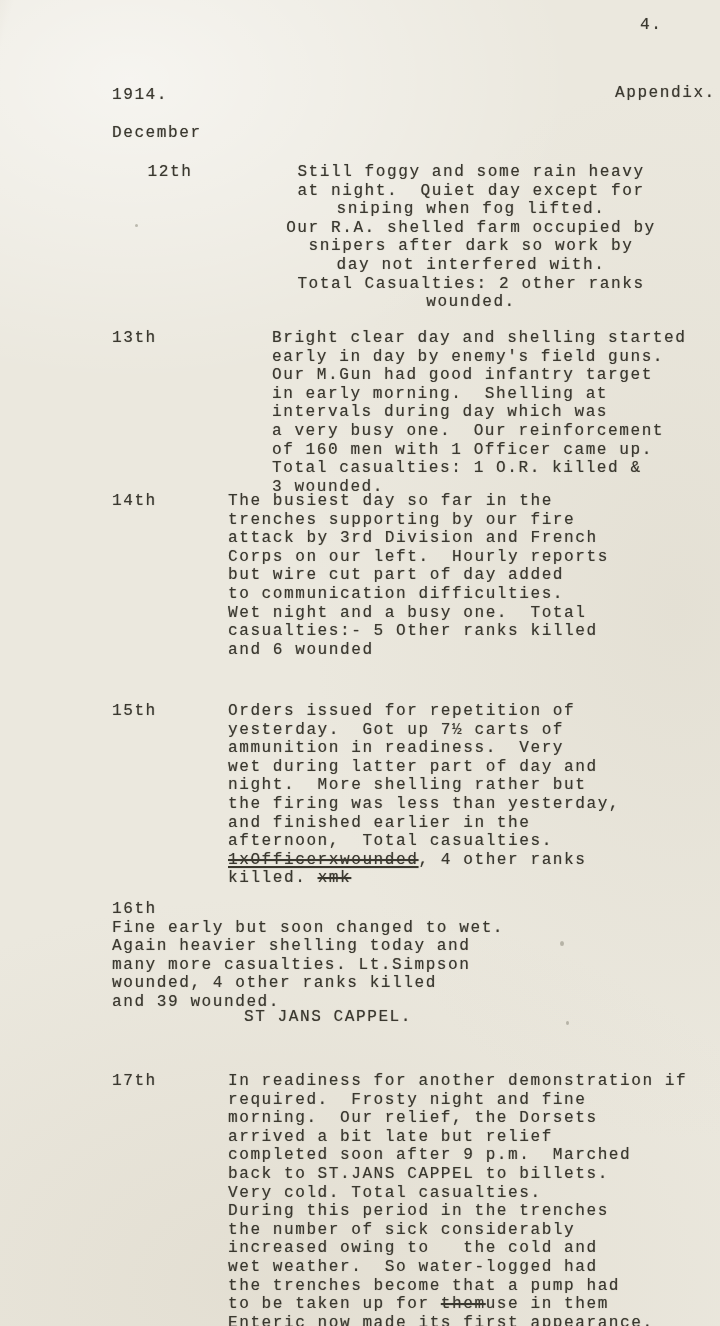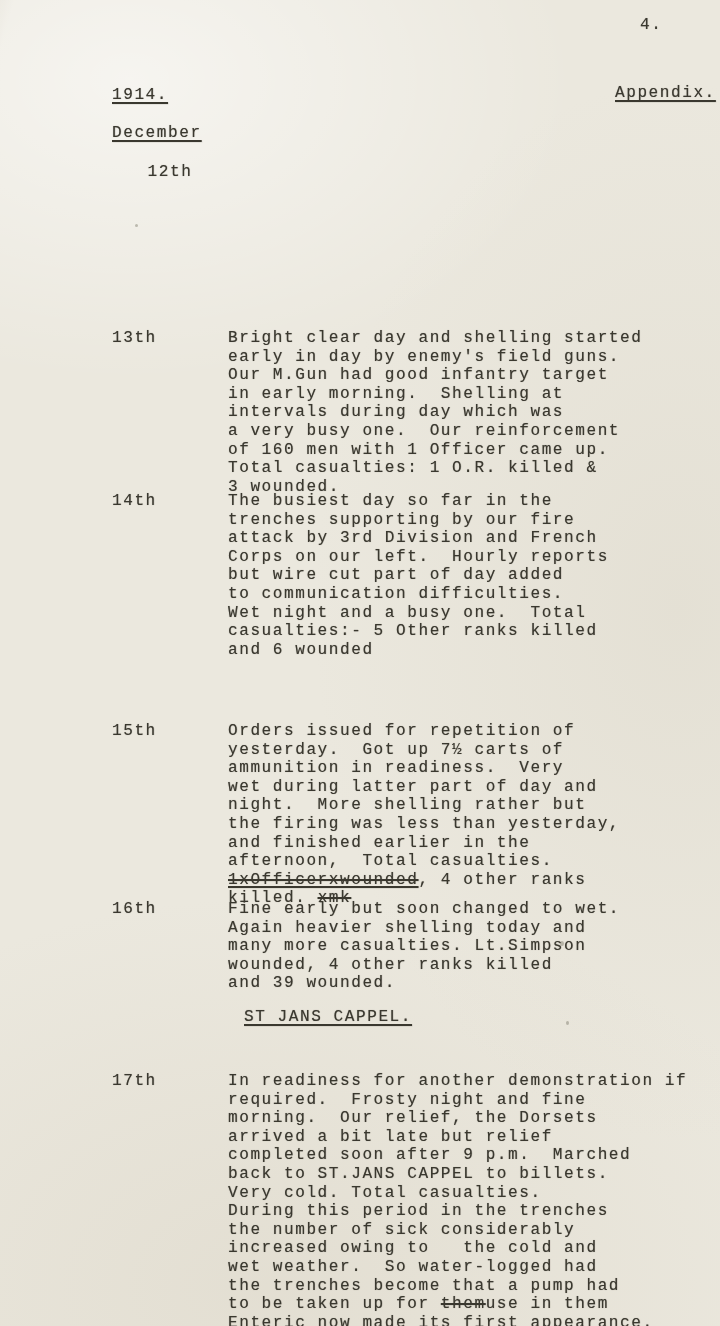--- a/index.html
+++ b/index.html
@@ -15,21 +15,21 @@
       linear-gradient(105deg, rgba(198,190,172,0.18) 0px, rgba(198,190,172,0) 14px);
     overflow:hidden;
     font-family:"Liberation Mono","DejaVu Sans Mono",monospace;
     font-size:16px;
     letter-spacing:1.6px;
     line-height:18.6px;
     color:#3a382f;
     text-shadow:0 0 1px rgba(58,56,47,0.38), 0.4px 0.4px 0.6px rgba(58,56,47,0.22);
   }
   .abs{position:absolute;}
-  .u{text-decoration:underline;text-decoration-thickness:1.8px;text-underline-offset:3px;text-align:center;}
+  .u{text-decoration-thickness:1.8px;text-underline-offset:3px;text-align:center;}
   .entry{position:absolute;left:112px;right:6px;display:flex;align-items:flex-start;}
   .day{width:116px;flex:none;}
   .body{flex:1;white-space:pre-wrap;}
   .strike-ou{text-decoration:underline line-through;text-decoration-thickness:2.2px;text-underline-offset:2px;}
   .strike{text-decoration:line-through;text-decoration-thickness:2.4px;}
   .speck{position:absolute;background:rgba(90,85,70,0.35);border-radius:50%;filter:blur(0.5px);}
   .speck.s1{left:560px;top:941px;width:4px;height:5px;}
   .speck.s2{left:566px;top:1021px;width:3px;height:4px;}
   .speck.s3{left:135px;top:224px;width:3px;height:3px;}
 </style>
@@ -39,23 +39,31 @@
 <div class="page">
 
   <div class="abs" style="left:640px;top:16px;">4.</div>
 
   <div class="abs u" style="left:112px;top:86px;">1914.</div>
   <div class="abs u" style="left:615px;top:84px;">Appendix.</div>
   <div class="abs u" style="left:112px;top:124px;">December</div>
 
   <div class="entry" style="top:163px;text-align:center;">
     <div class="day">12th</div>
+    <div class="body">Still foggy and some rain heavy
+at night.  Quiet day except for
+sniping when fog lifted.
+Our R.A. shelled farm occupied by
+snipers after dark so work by
+day not interfered with.
+Total Casualties: 2 other ranks
+wounded.</div>
   </div>
 
-  <div class="entry" style="top:329px;">
+  <div class="entry" style="top:329px;gap:44px;">
     <div class="day">13th</div>
     <div class="body">Bright clear day and shelling started
 early in day by enemy's field guns.
 Our M.Gun had good infantry target
 in early morning.  Shelling at
 intervals during day which was
 a very busy one.  Our reinforcement
 of 160 men with 1 Officer came up.
 Total casualties: 1 O.R. killed &amp;
 3 wounded.</div>
@@ -67,35 +75,35 @@
 trenches supporting by our fire
 attack by 3rd Division and French
 Corps on our left.  Hourly reports
 but wire cut part of day added
 to communication difficulties.
 Wet night and a busy one.  Total
 casualties:- 5 Other ranks killed
 and 6 wounded</div>
   </div>
 
-  <div class="entry" style="top:702px;margin-top:20px;">
+  <div class="entry" style="top:702px;">
     <div class="day">15th</div>
     <div class="body"><span>Orders issued for repetition of
 yesterday.  Got up 7½ carts of
 ammunition in readiness.  Very
 wet during latter part of day and
 night.  More shelling rather but
 the firing was less than yesterday,
 and finished earlier in the
 afternoon,  Total casualties.
 </span><span class="strike-ou">1xOfficerxwounded</span><span>, 4 other ranks
 killed. </span><span class="strike">xmk</span></div>
   </div>
 
-  <div class="entry" style="top:900px;">
+  <div class="entry" style="top:900px;flex-direction:column;">
     <div class="day">16th</div>
     <div class="body">Fine early but soon changed to wet.
 Again heavier shelling today and
 many more casualties. Lt.Simpson
 wounded, 4 other ranks killed
 and 39 wounded.</div>
   </div>
 
   <div class="abs u" style="left:244px;top:1008px;">ST JANS CAPPEL.</div>
 

